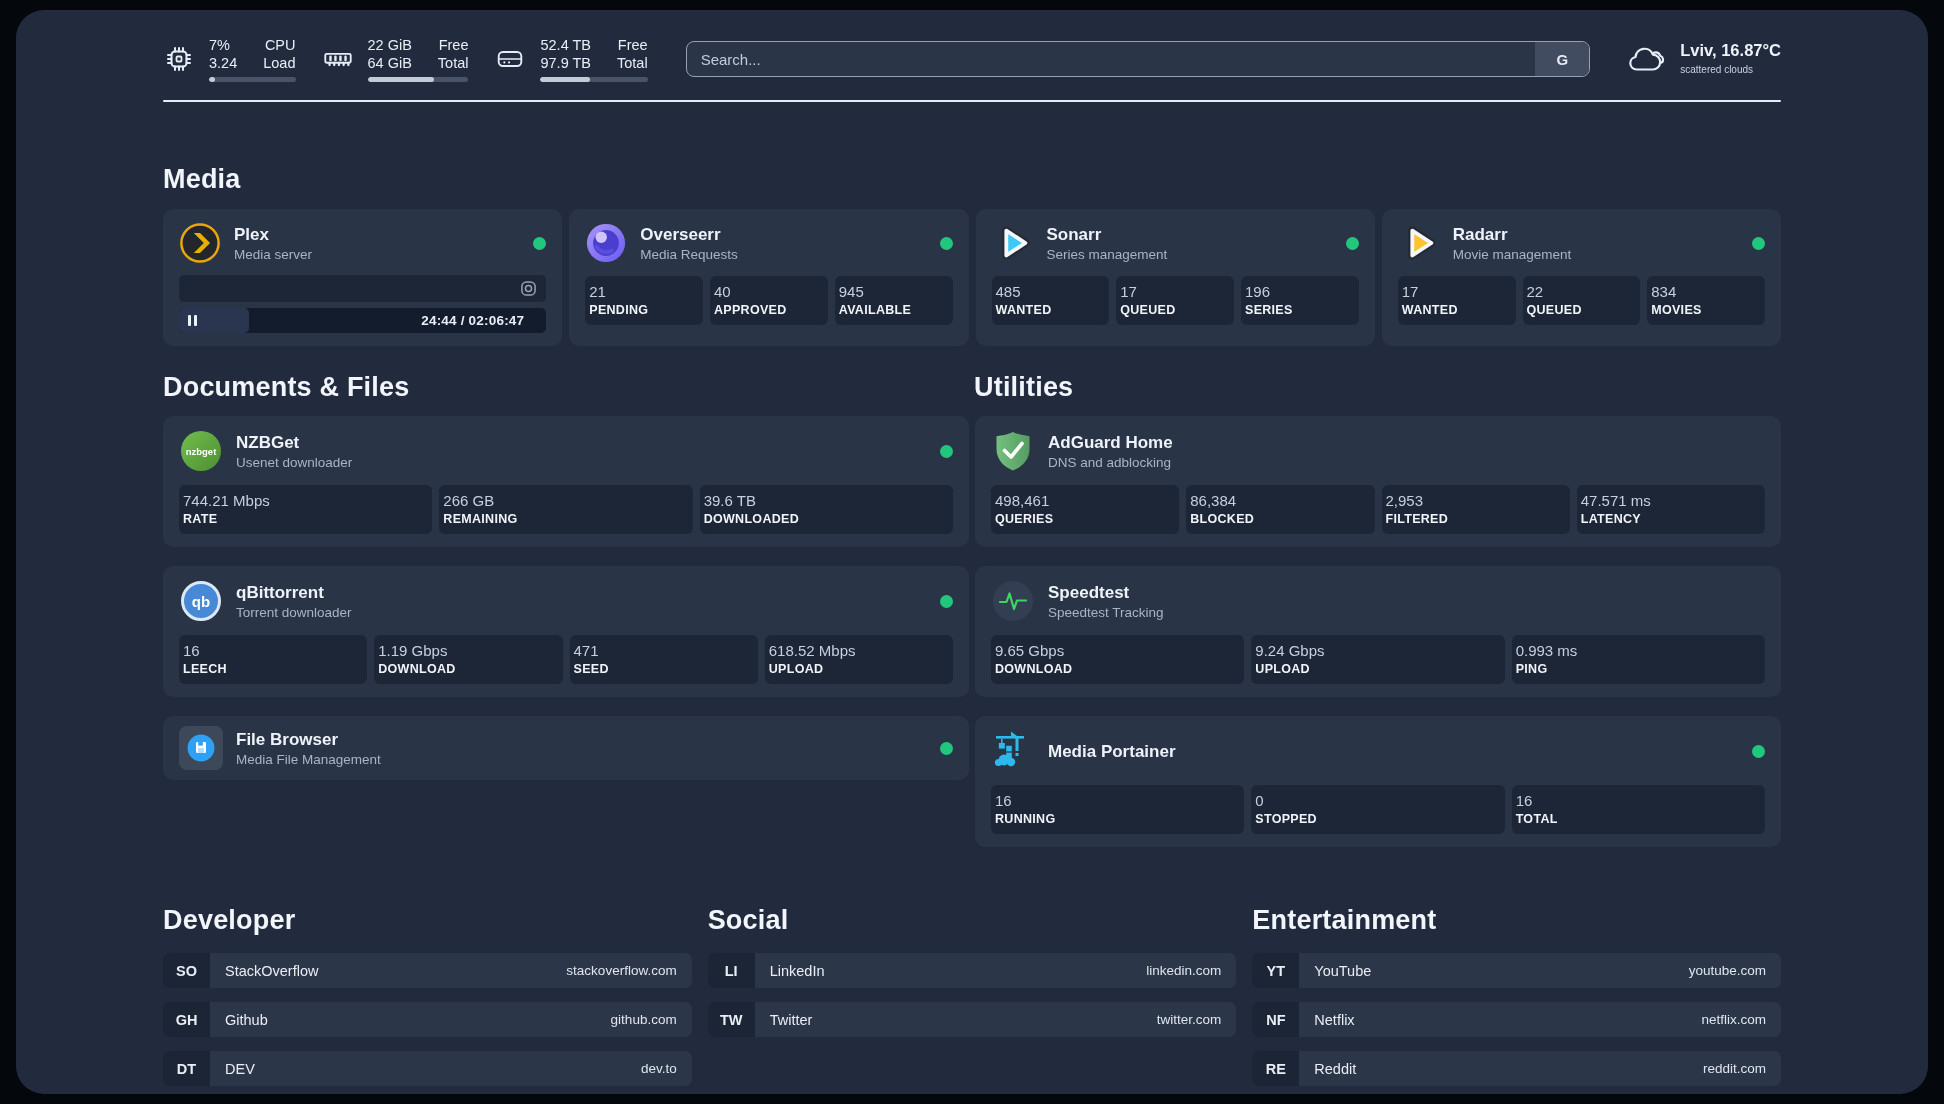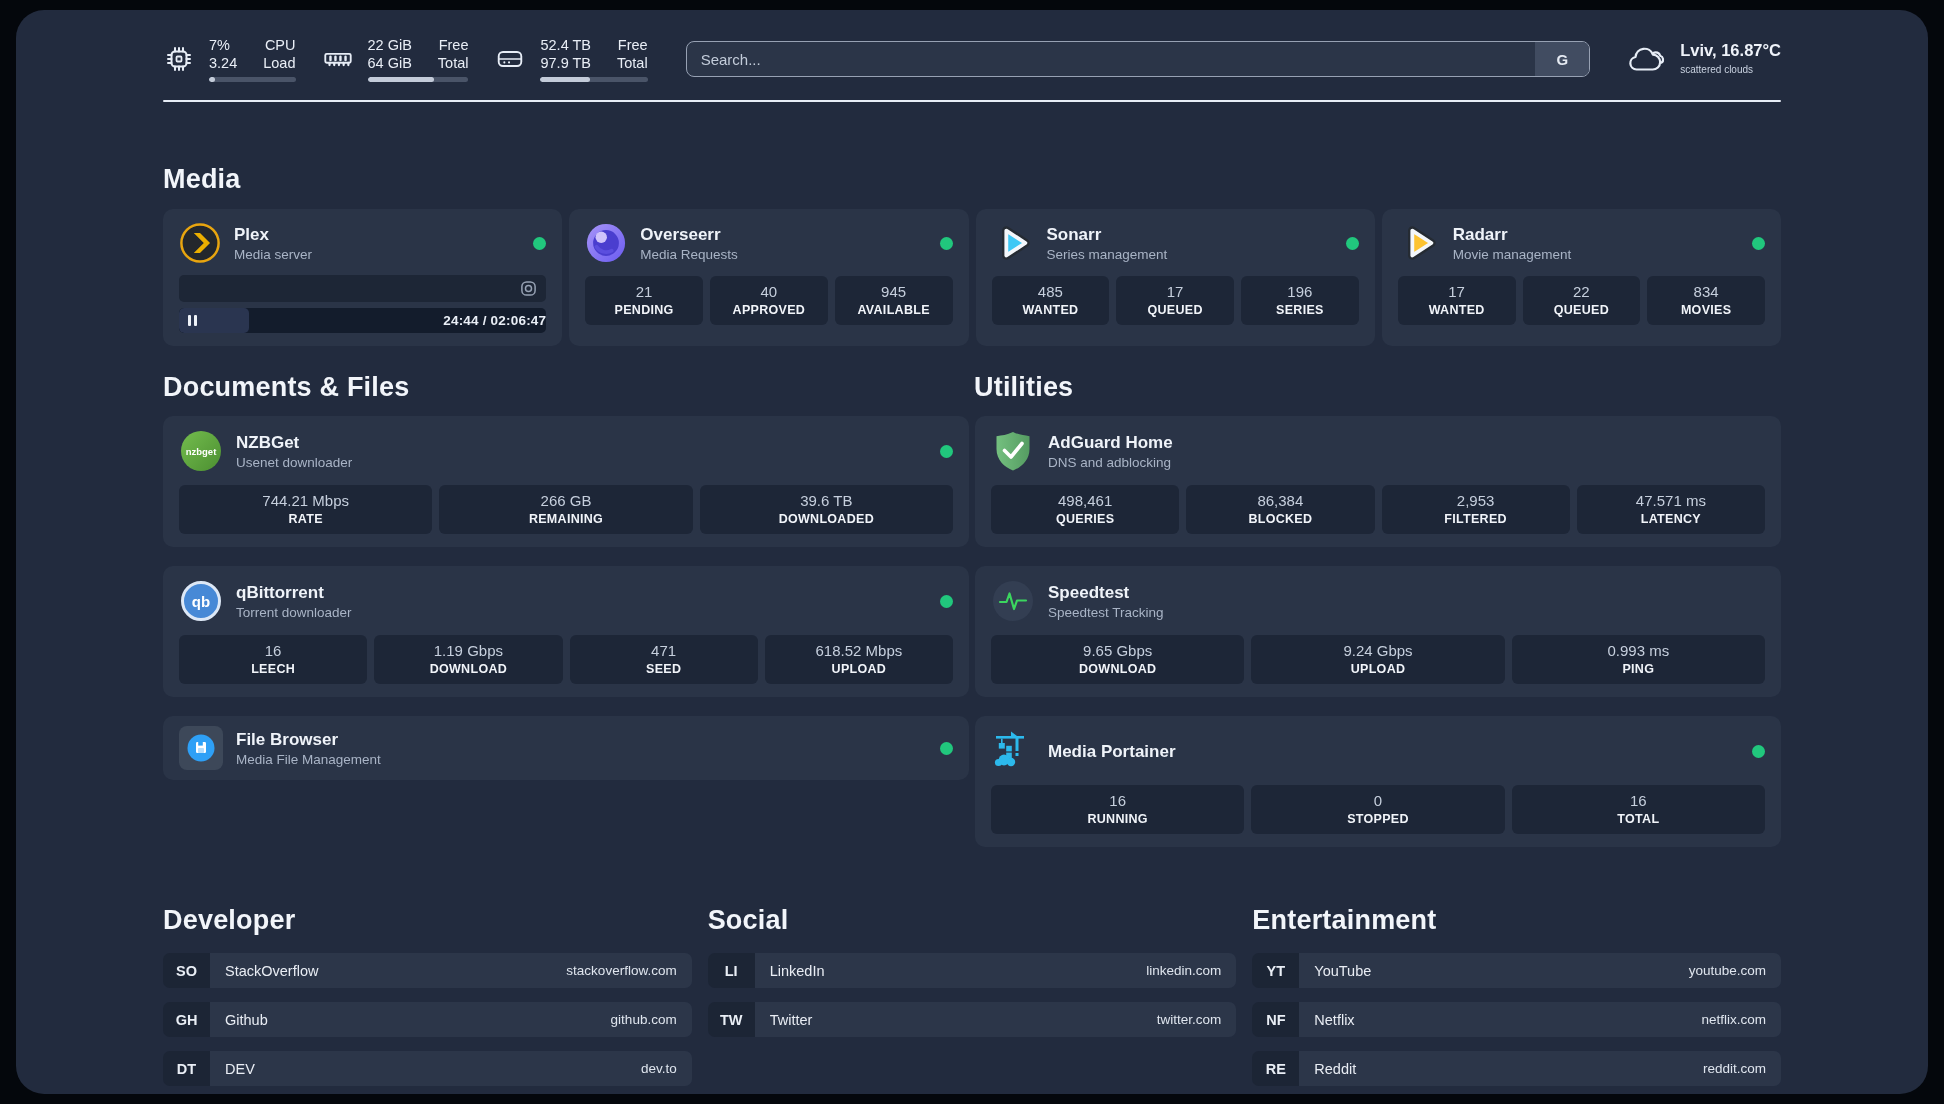--- a/index.html
+++ b/index.html
@@ -39,32 +39,32 @@
   .card { background:#2a3447; border-radius:10px; padding:13px 16px; cursor:pointer; }
   .card-header { display:flex; align-items:center; gap:13px; }
   .app-icon { width:42px; height:42px; flex:none; }
   .app-icon.sq { width:44px; height:44px; }
   .card-titles { flex:1; }
   .card-title { font-size:17px; font-weight:600; color:#eff3f9; line-height:21px; }
   .card-sub { font-size:13.5px; color:#a9b4c6; margin-top:2px; }
   .status-dot { width:13px; height:13px; border-radius:50%; background:#21c77d; flex:none; align-self:center; }
 
   .stats { display:flex; gap:7px; margin-top:12px; }
-  .stat { flex:1; background:#1d2637; border-radius:6px; padding:7px 4px 8px; text-align:center; }
+  .stat { flex:1; background:#1d2637; border-radius:6px; padding:7px 4px 8px; }
   .stat-value { font-size:15px; color:#c6cfdd; }
   .stat-label { font-size:12.5px; font-weight:700; color:#f1f4f9; margin-top:3px; letter-spacing:.3px; }
 
   
   .player-title-row { margin-top:11px; background:#1d2636; border-radius:5px; height:27px; display:flex; align-items:center; justify-content:space-between; padding:0 9px; }
   .player-name { font-size:13.5px; color:#dde3ed;margin-top:48px; }
   .player-progress { margin-top:6px; height:25px; background:#131c2c; border-radius:5px; position:relative; display:flex; align-items:center; overflow:hidden; }
   .player-fill { position:absolute; left:0; top:0; bottom:0; background:#2a3550; border-radius:5px; }
   .pause-btn { position:relative; z-index:2; margin-left:9px; display:flex; gap:3px; cursor:pointer; }
   .pause-btn i { display:block; width:3px; height:11px; background:#eef2f8; border-radius:1px; }
-  .player-time { position:absolute; right:0; font-size:13.5px; font-weight:700; color:#e9eef6; letter-spacing:.2px; }
+  .player-time { position:absolute; right:22px; font-size:13.5px; font-weight:700; color:#e9eef6; letter-spacing:.2px; }
 
   
   .links-grid { margin-top:58px; display:grid; grid-template-columns:repeat(3,1fr); gap:16px; }
   .link-rows { margin-top:17px; display:flex; flex-direction:column; gap:14px; }
   .link-row { display:flex; height:35px; border-radius:7px; overflow:hidden; cursor:pointer; }
   .link-tag { width:47px; flex:none; background:#1c2535; display:flex; align-items:center; justify-content:center; font-size:14.5px; font-weight:600; color:#e9eef5; }
   .link-pill { flex:1; background:#2c3649; display:flex; align-items:center; justify-content:space-between; padding:0 15px; }
   .link-name { font-size:14.5px; color:#e9edf4; }
   .link-url { font-size:13.5px; color:#dfe5ee; }
 

